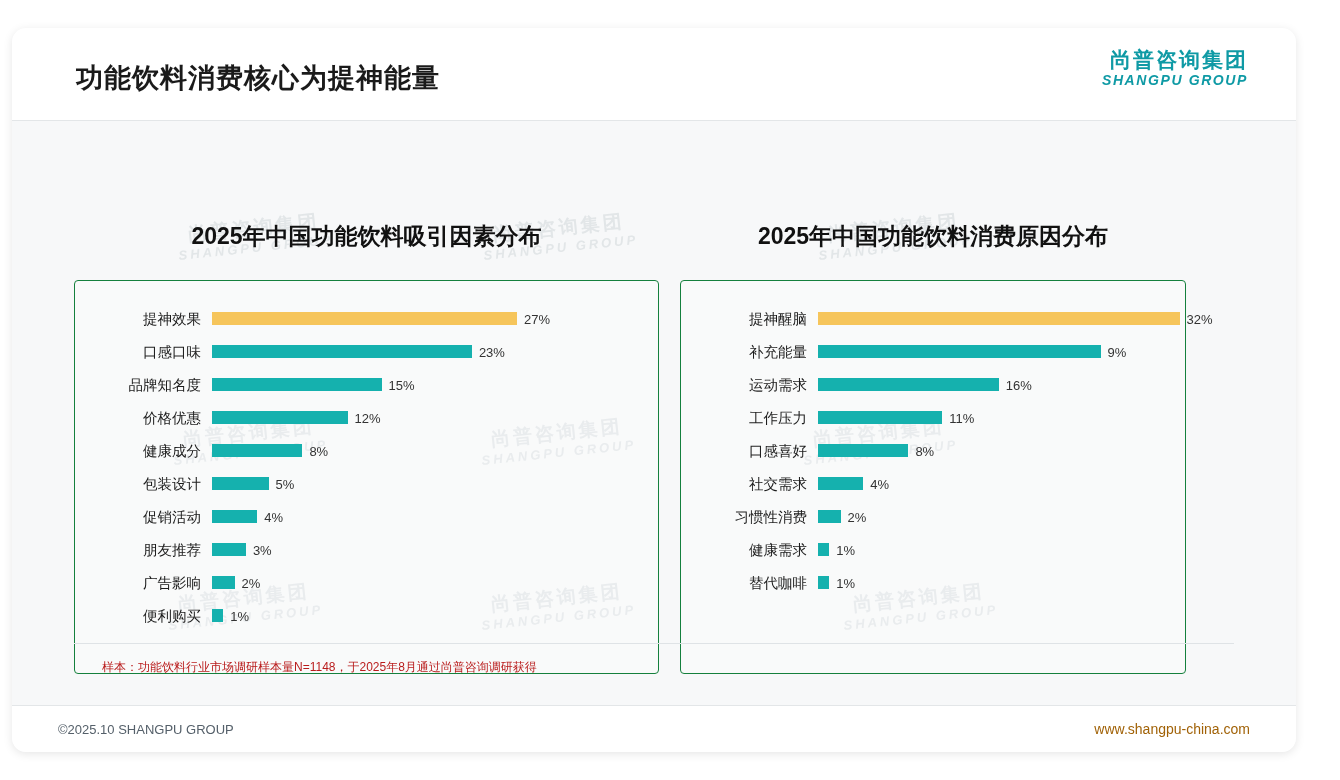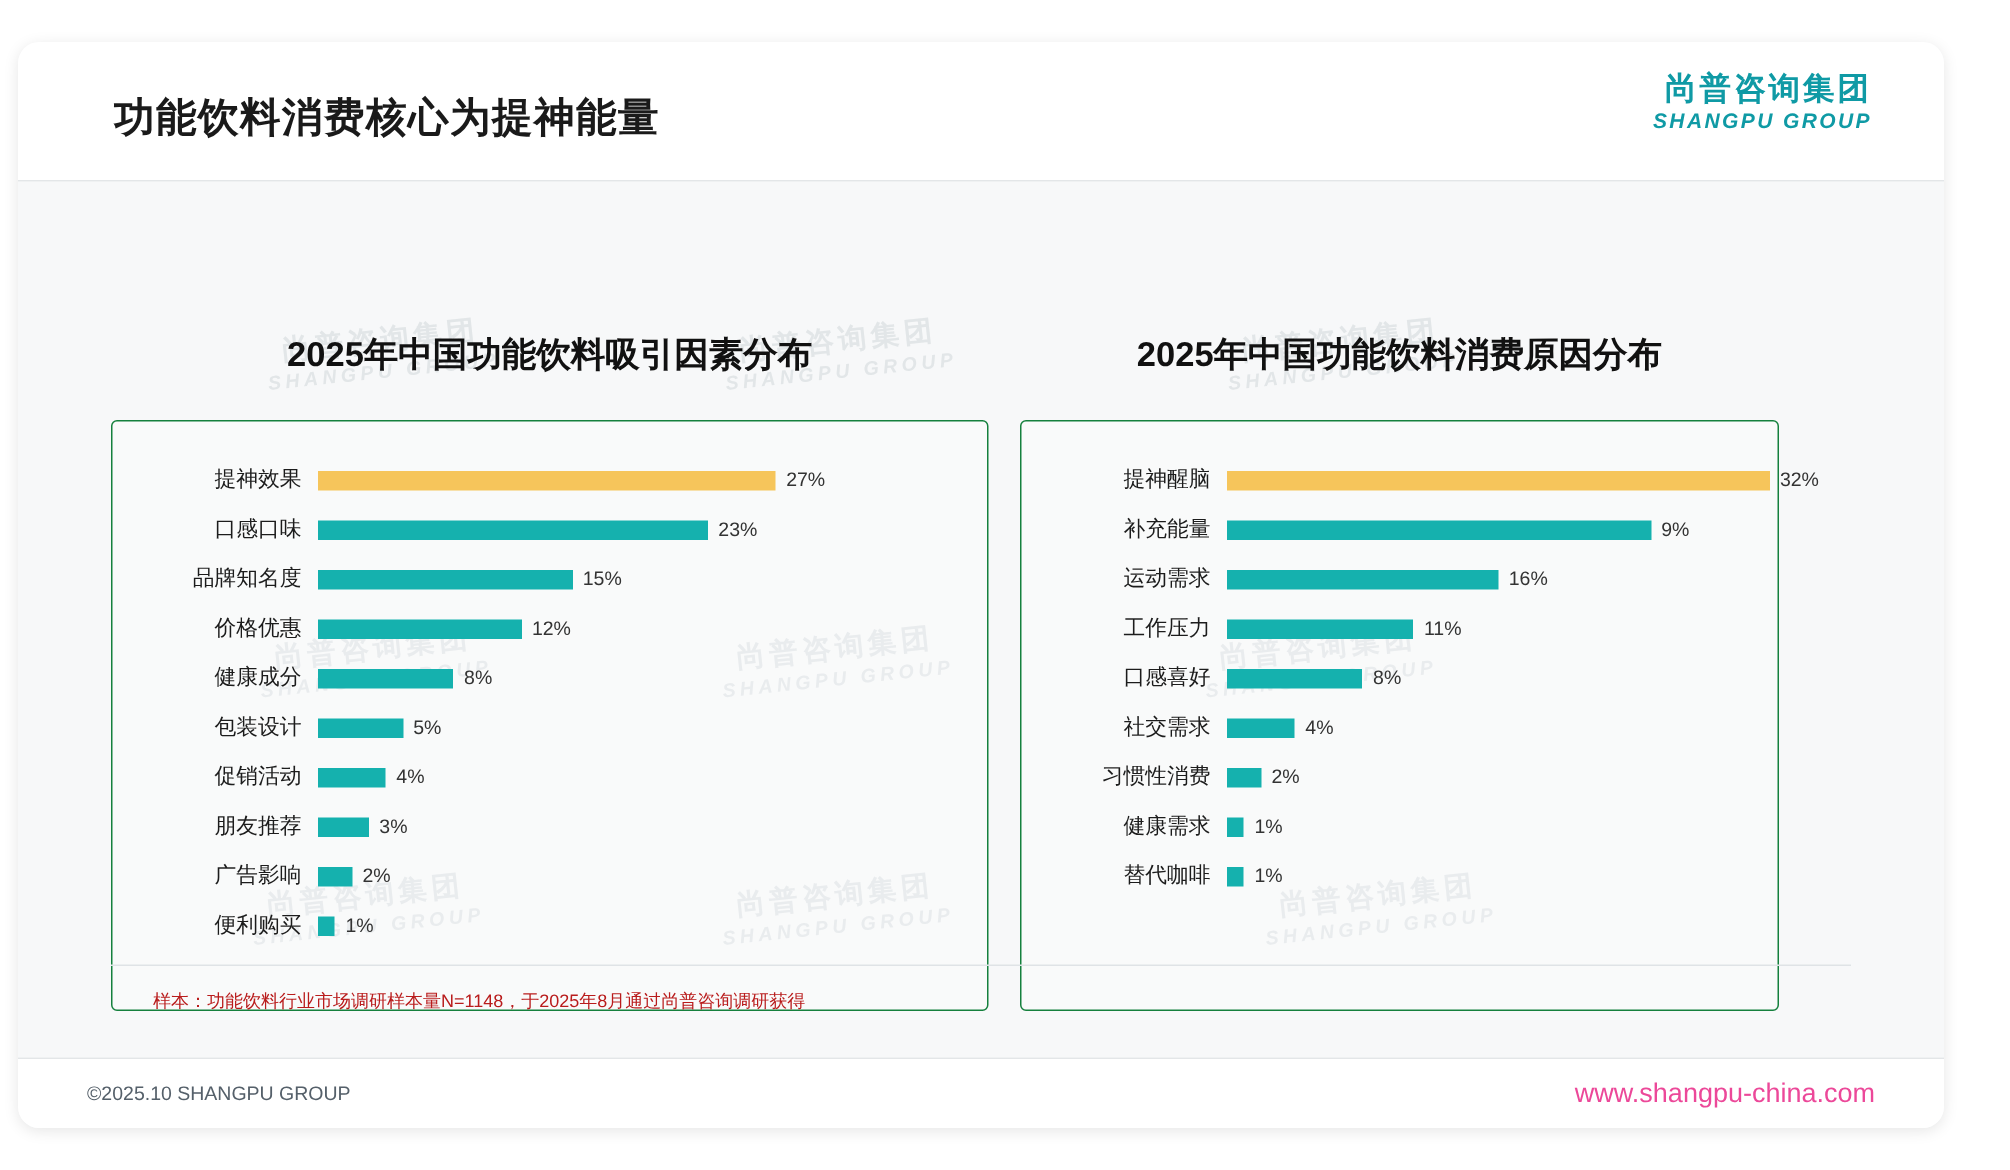--- a/index.html
+++ b/index.html
@@ -114,21 +114,21 @@
     text-align: right;
     padding-right: 11px;
     font-size: 14.5px;
     color: #1c1c1c;
     white-space: nowrap;
     flex: none;
   }
   .bar-wrap {
     flex: 1;
     display: flex;
-    align-items: flex-end;
+    align-items: flex-start;
     min-width: 0;
   }
   .bar {
     height: 13px;
     background: #15b1ae;
     flex: none;
   }
   .bar.highlight { background: #f6c55b; }
   .bar-val {
     font-size: 13px;
@@ -183,22 +183,22 @@
     top: 50%;
     transform: translateY(-50%);
     font-size: 13px;
     color: #55606a;
   }
   .website {
     position: absolute;
     right: 46px;
     top: 50%;
     transform: translateY(-50%);
-    font-size: 18px;
-    color: #ec4899;
+    font-size: 14px;
+    color: #a16207;
   }
 </style>
 </head>
 <body>
 
 <div id="slide">
   <div class="slide-inner">
 
     <div class="header">
       <div class="title">功能饮料消费核心为提神能量</div>

